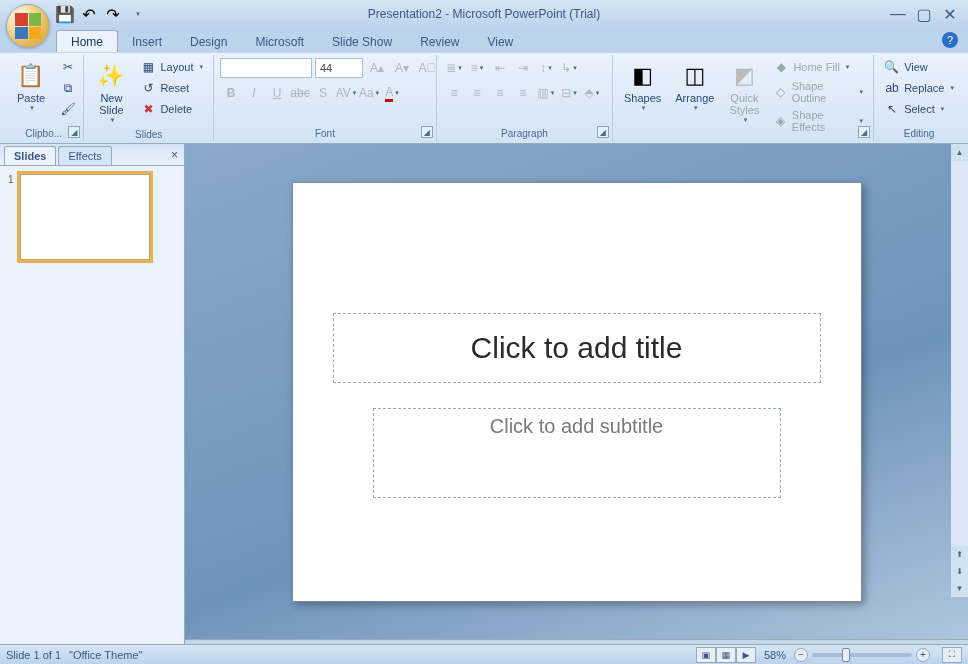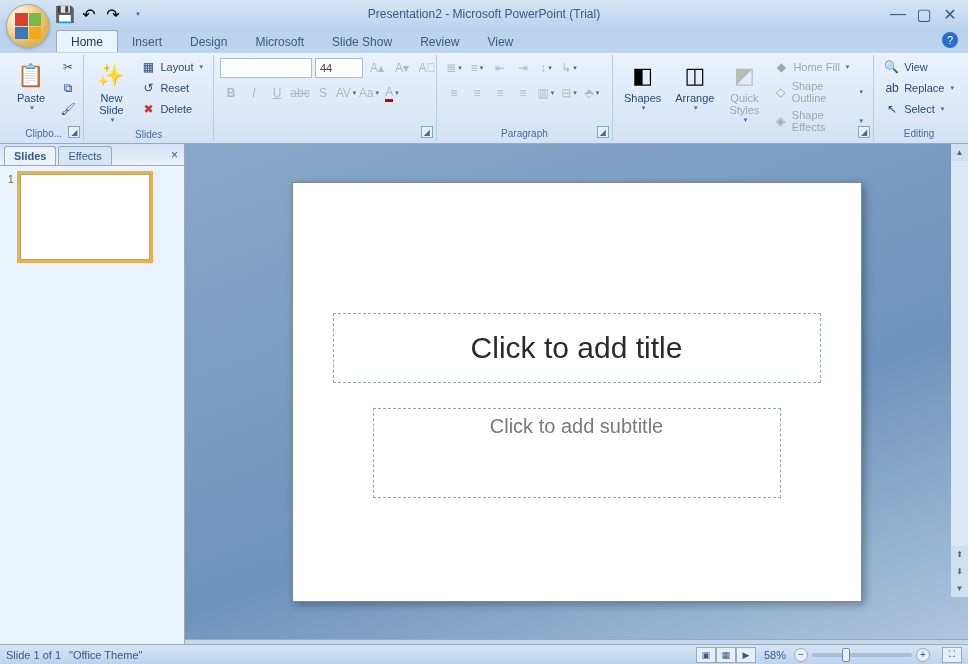--- a/index.html
+++ b/index.html
@@ -191,20 +191,21 @@
             </div>
         <div class="ib disabled">S</div>
         <div class="ib disabled drop">AV</div>
         <div class="ib disabled drop">Aa</div>
         <div class="ib disabled drop">
               <span style="border-bottom:3px solid #c00">A</span>
             </div>
       </div>
     </div>
       </div>
+    <div class="group-label">Font</div>
     <div class="group-dlg">◢</div>
   </div>
 
   <div class="group" style="min-width:176px">
     <div class="group-body">
         <div class="stackcol">
       <div class="btnrow">
         <div class="ib disabled drop">≣</div>
         <div class="ib disabled drop">≡</div>
         <div class="ib disabled">⇤</div>

